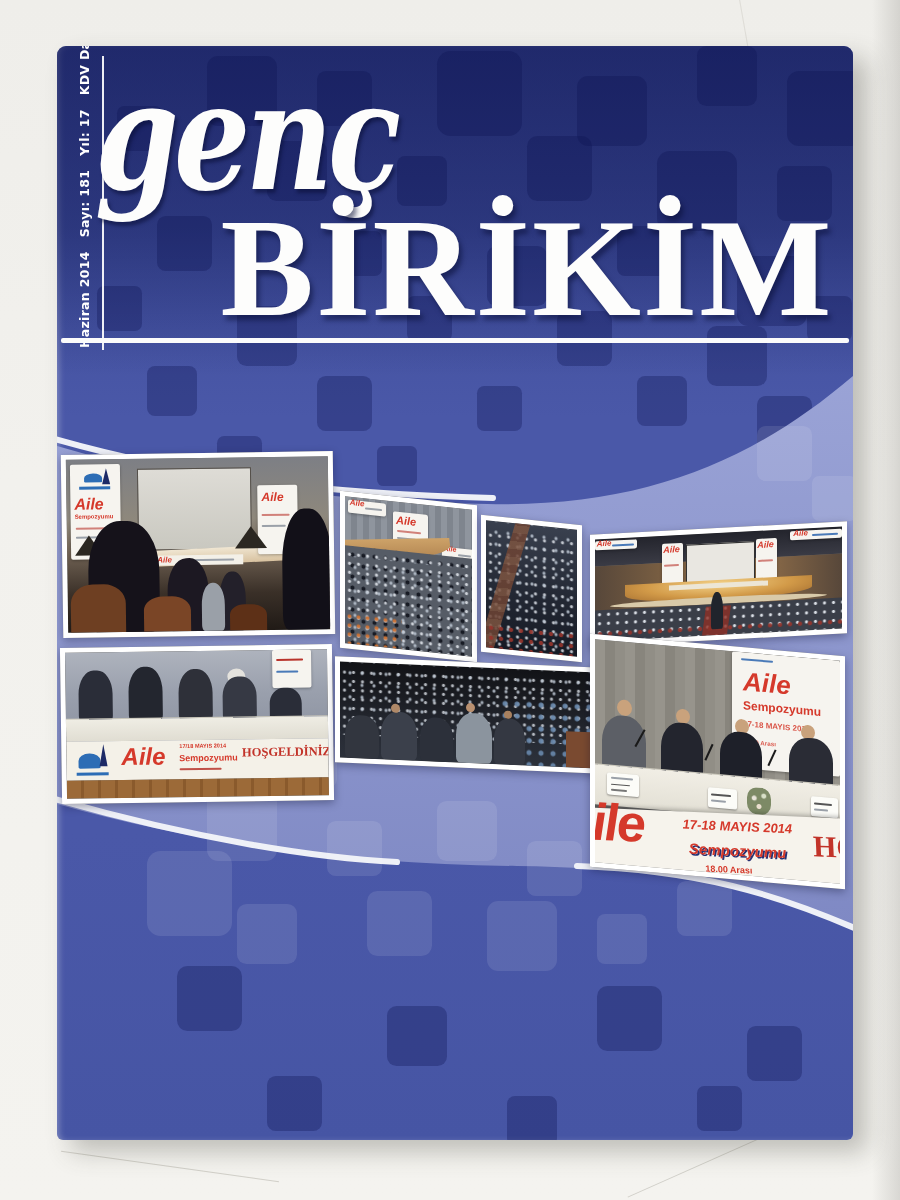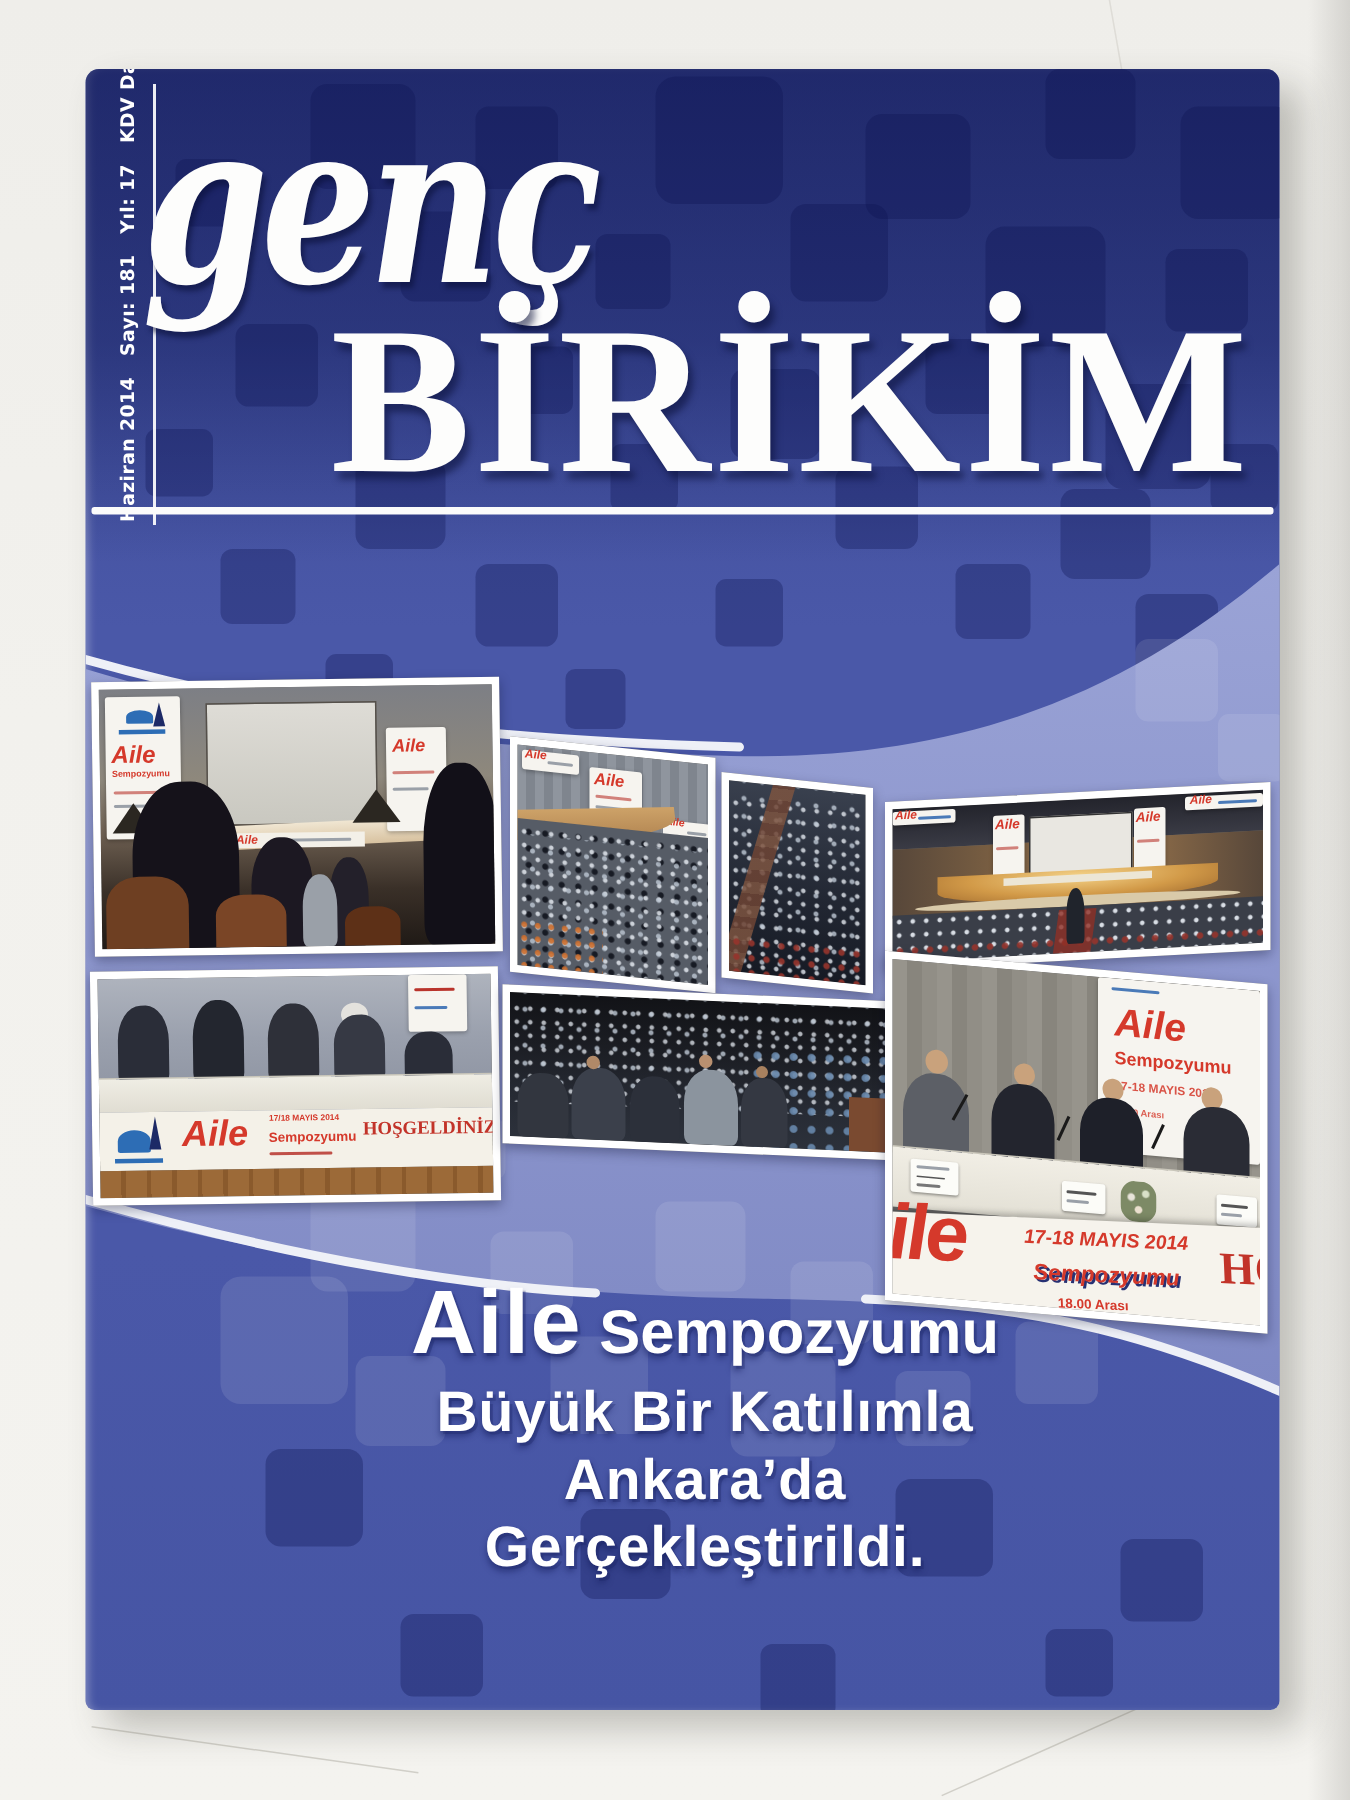--- a/index.html
+++ b/index.html
@@ -373,19 +373,13 @@
     <div style="left:-2%;top:73%;width:106%;height:30%;
       background:#f6f3ec;transform:rotate(-2.5deg);box-shadow:0 -2px 4px rgba(0,0,0,.25);">
       <span class="redb" style="left:1%;top:-24%;font-size:52px;letter-spacing:-2px;">ile</span>
       <span class="redsmall" style="left:36%;top:8%;font-size:13px;font-style:italic;">17-18 MAYIS 2014</span>
       <span class="redb" style="left:38%;top:42%;font-size:15px;text-shadow:1.5px 1.5px 0 #273173;">Sempozyumu</span>
       <span class="redsmall" style="left:44%;top:76%;font-size:9px;">18.00 Arası</span>
       <span class="hos" style="left:86%;top:18%;font-size:30px;">HOŞ</span>
     </div>
   </div>
 
-  <div class="headline">
-    <div class="hl1"><span class="em">Aile</span><span> Sempozyumu</span></div>
-    <div class="hl">Büyük Bir Katılımla</div>
-    <div class="hl">Ankara’da</div>
-    <div class="hl">Gerçekleştirildi.</div>
-  </div>
 </div>
 
 </body></html>

